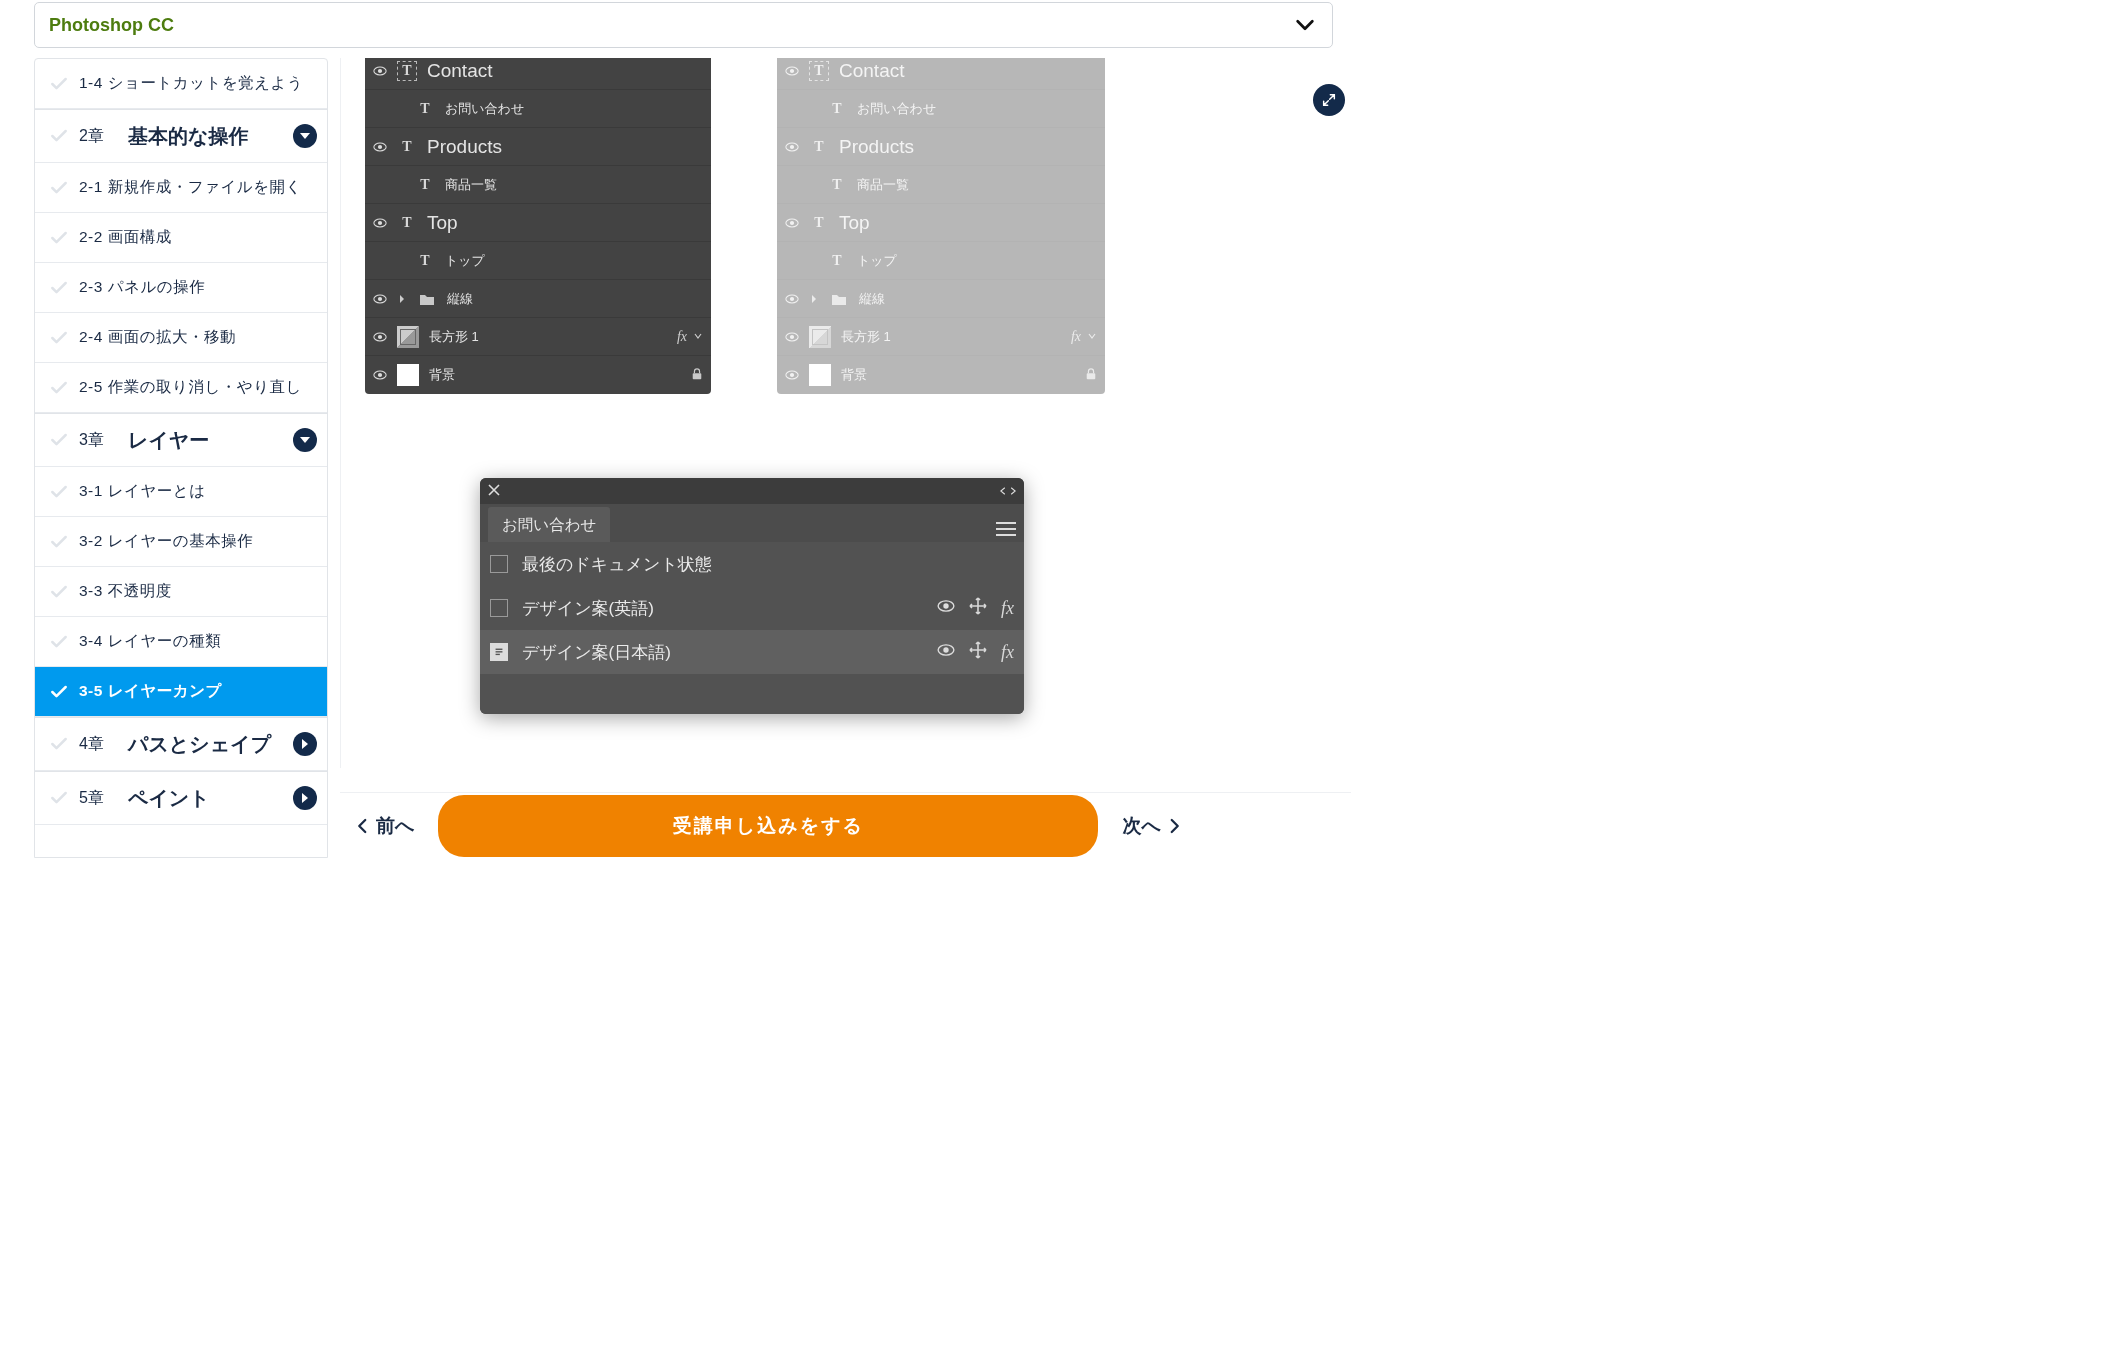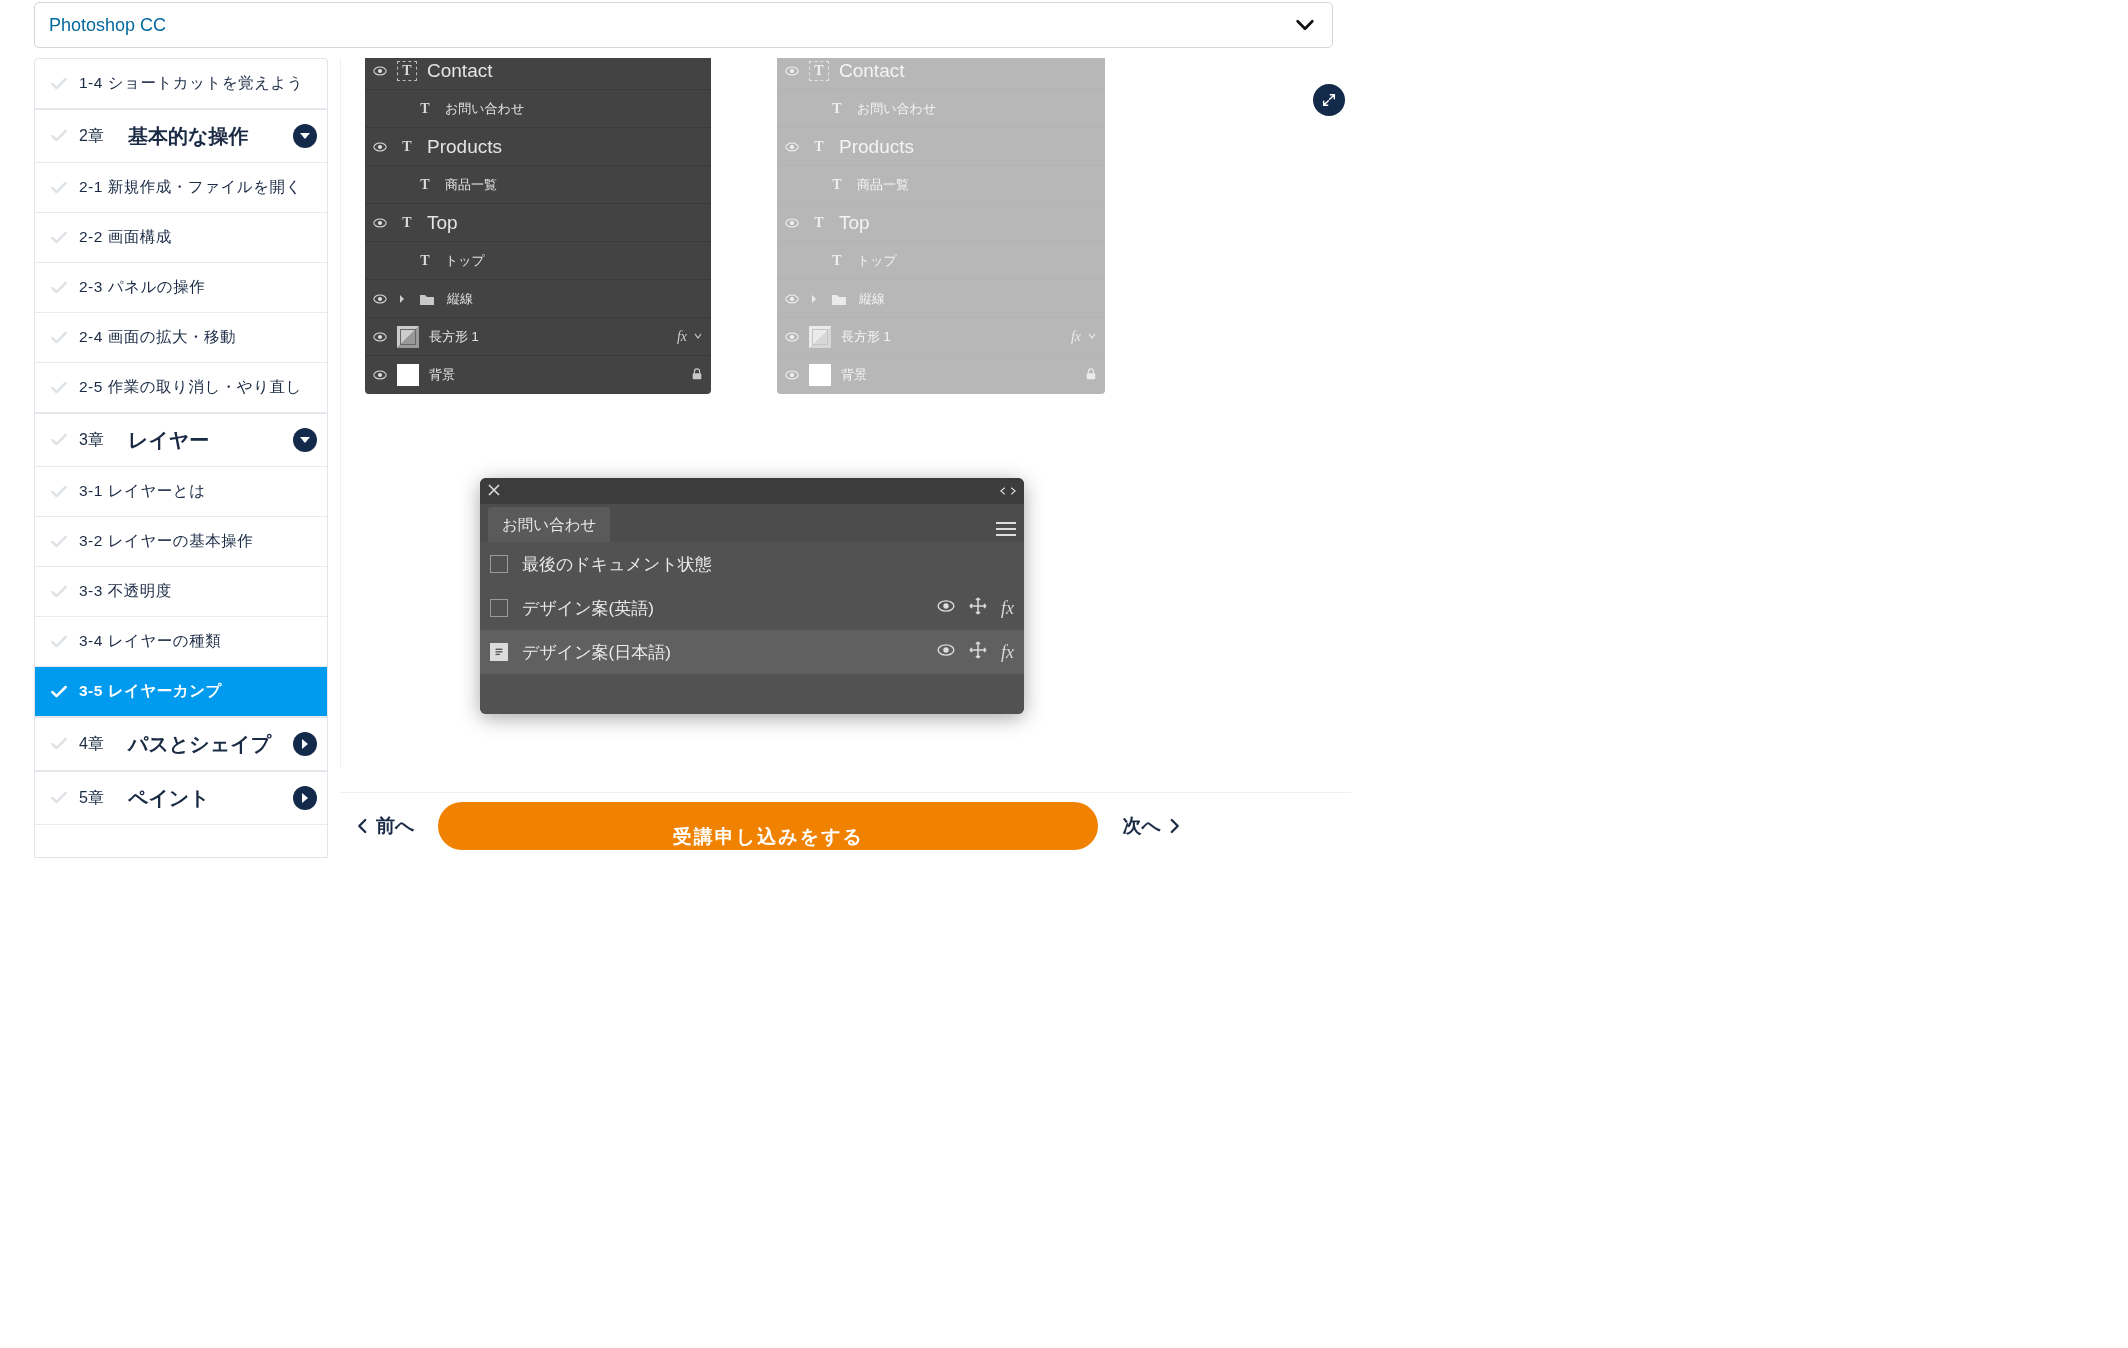--- a/index.html
+++ b/index.html
@@ -22,21 +22,22 @@
     height: 46px;
     margin-top: 2px;
     display: flex;
     align-items: center;
     justify-content: space-between;
     padding: 0 16px 0 14px;
     cursor: pointer;
   }
   .course-select .label {
     font-size: 18px;
-    color: #0369a1;
+    color: #4d7c0f;
+    font-weight: bold;
   }
   .chev {
     width: 22px; height: 22px;
     display: flex; align-items: center; justify-content: center;
   }
 
   
   .main {
     display: flex;
     margin-top: 10px;
@@ -283,24 +284,24 @@
     display:flex; align-items:center; gap:4px;
     font-size: 19px; font-weight:600;
     color:#1a2a44;
     cursor:pointer;
     padding: 0 10px;
   }
   .nav-btn svg{width:18px;height:18px;}
   .cta {
     flex:1;
     max-width: 660px;
-    height: 48px;
+    height: 62px;
     background:#f08200;
     border-radius: 26px;
-    display:flex; align-items:flex-end; justify-content:center;
+    display:flex; align-items:center; justify-content:center;
     color:#fff;
     font-size: 19px;
     font-weight:600;
     letter-spacing: 2px;
     cursor:pointer;
   }
 
 </style>
 </head>
 <body>

